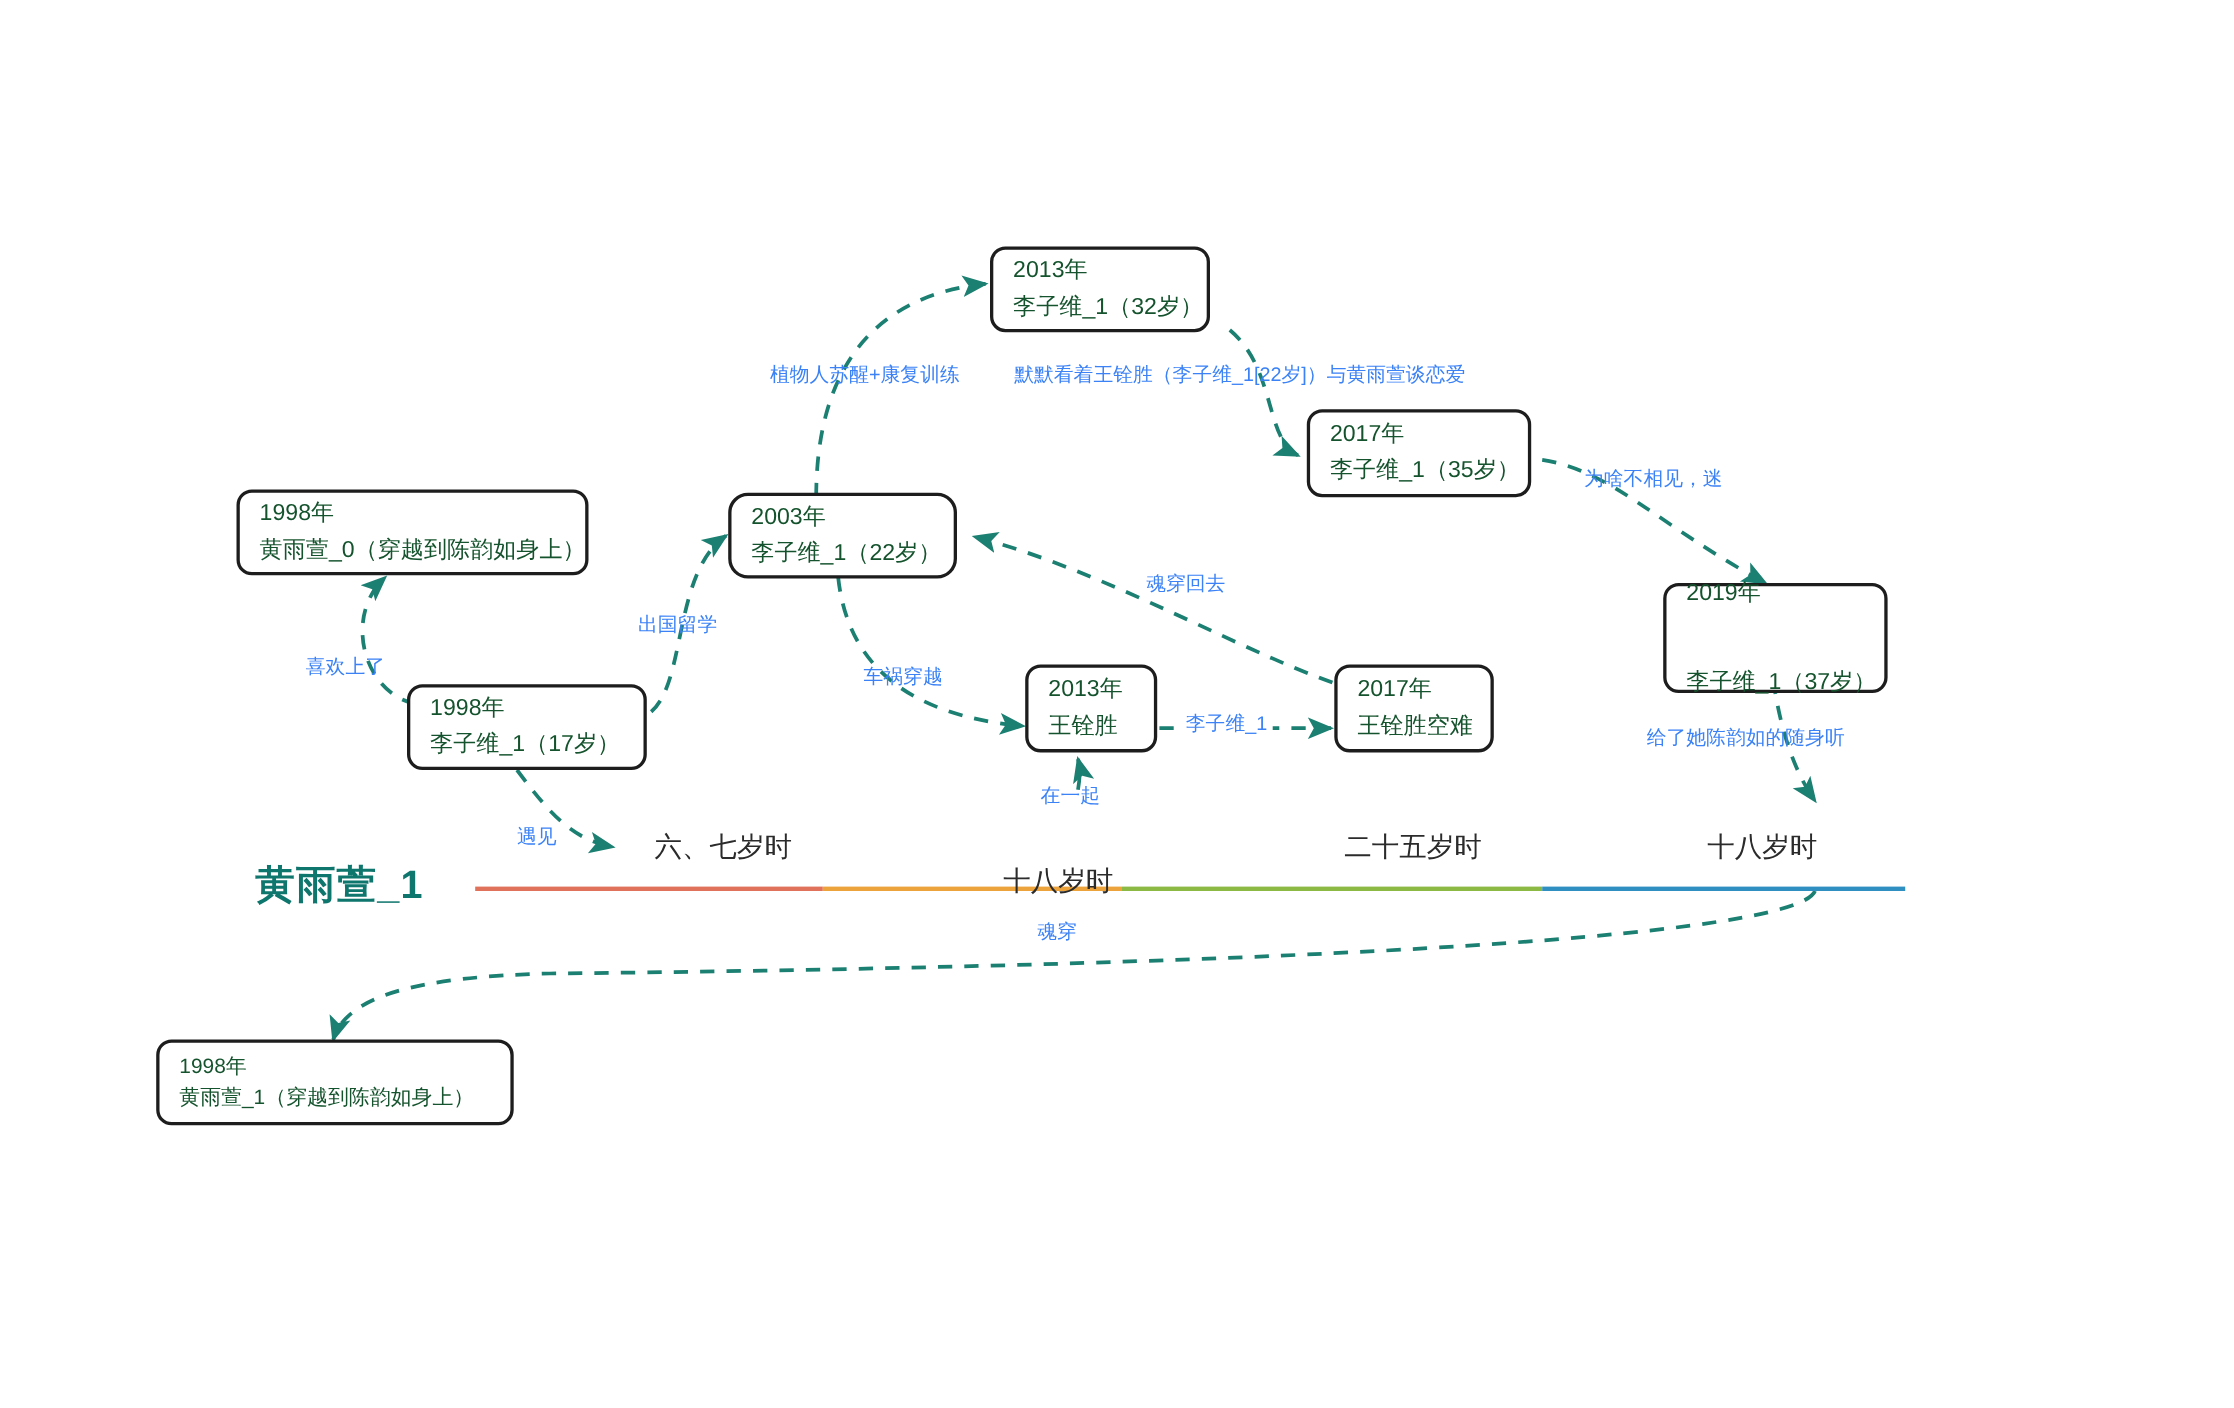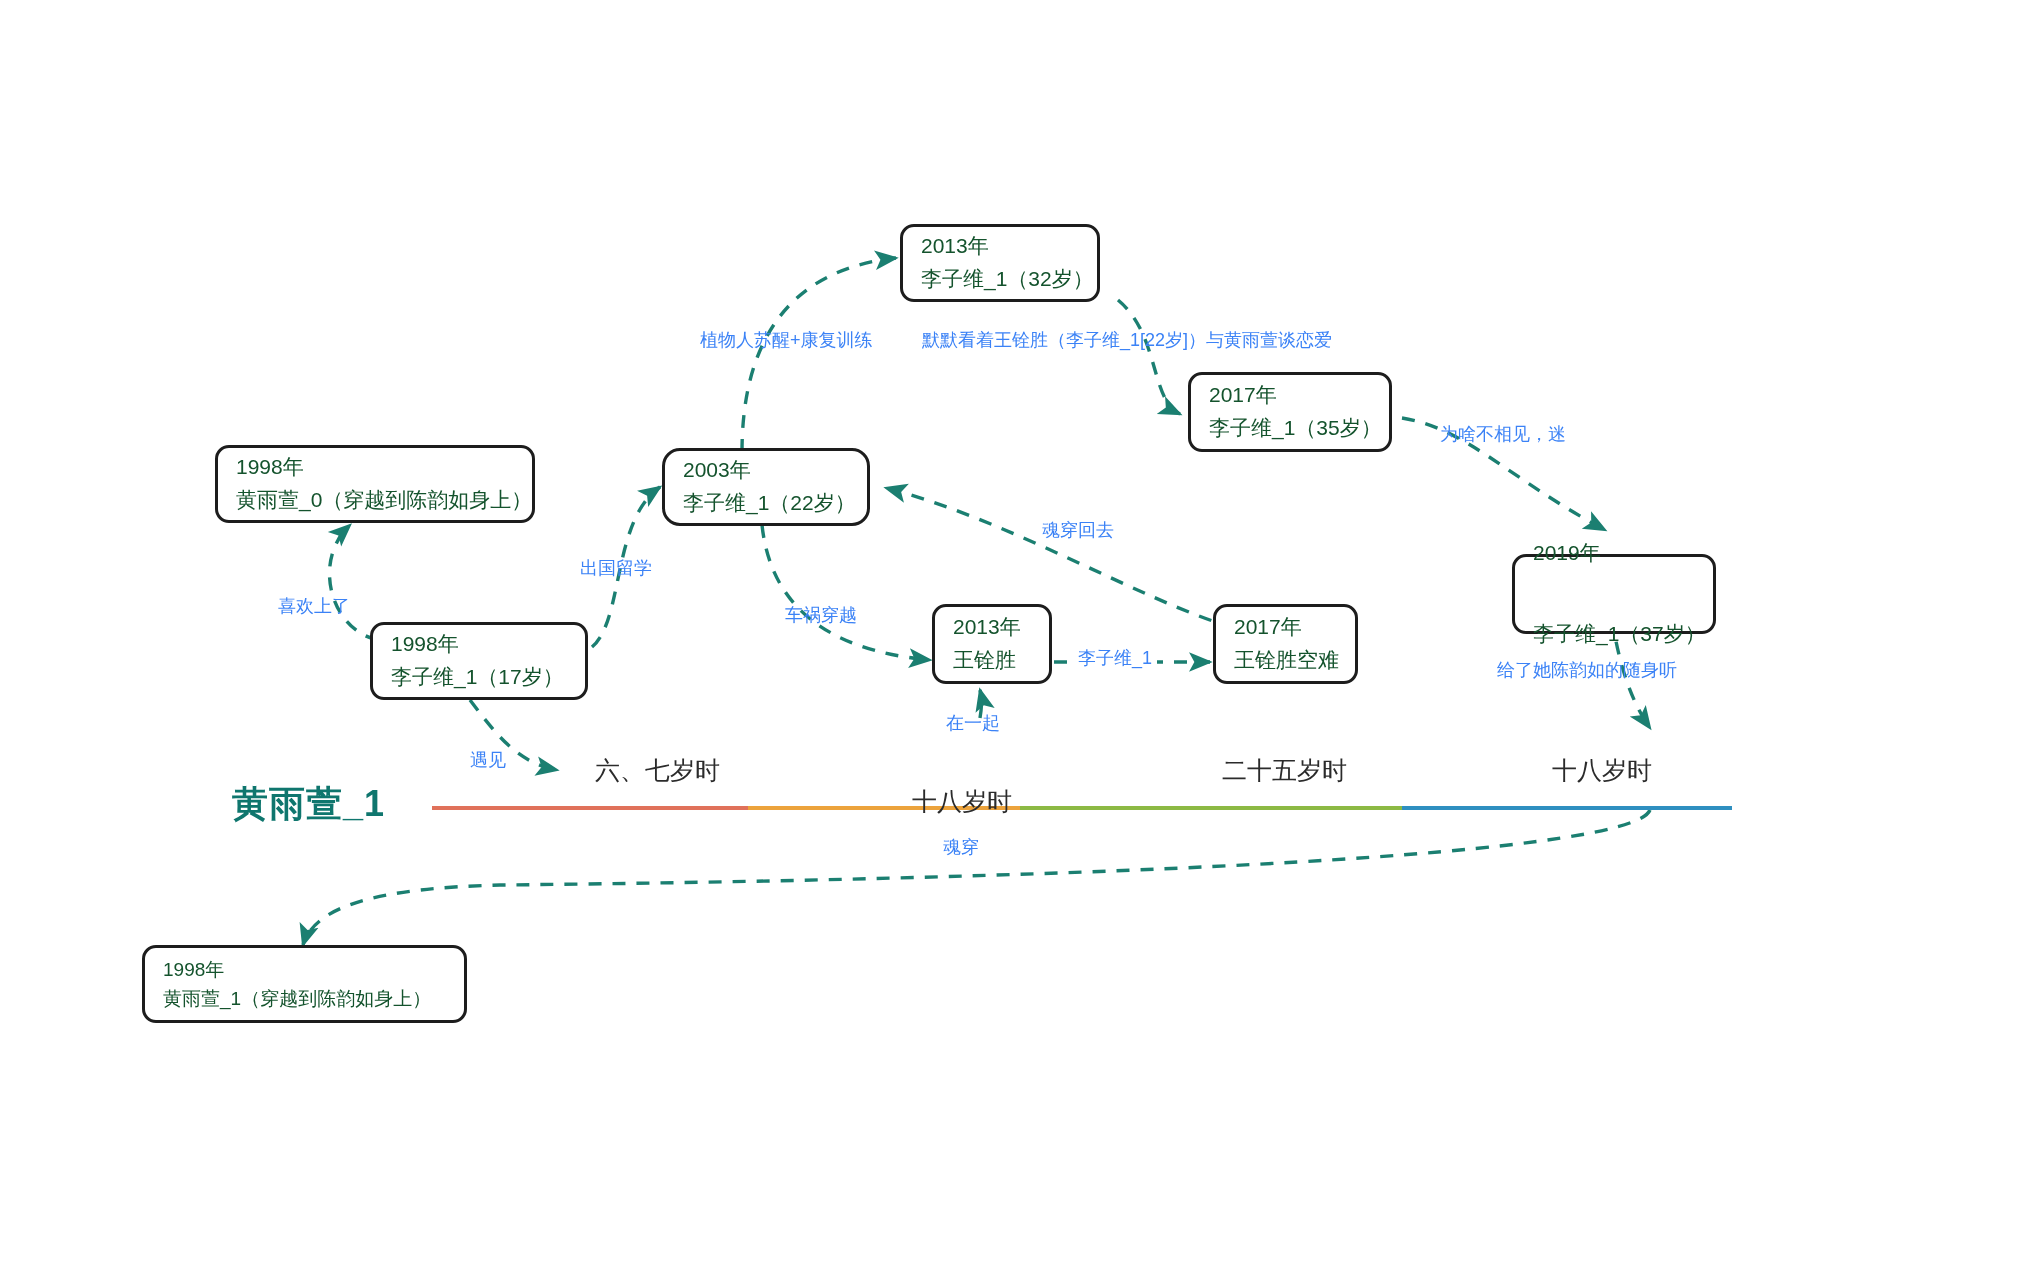--- a/index.html
+++ b/index.html
@@ -129,21 +129,21 @@
   <div class="node" style="left:900px; top:224px; width:200px; height:78px;">
     <span class="ln">2013年</span>
     <span class="ln">李子维_1（32岁）</span>
   </div>
 
   <div class="node" style="left:1188px; top:372px; width:204px; height:80px;">
     <span class="ln">2017年</span>
     <span class="ln">李子维_1（35岁）</span>
   </div>
 
-  <div class="node" style="left:1512px; top:554px; width:204px; height:80px;gap:48px;">
+  <div class="node" style="left:1512px; top:530px; width:204px; height:100px;gap:48px;">
     <span class="ln">2019年</span>
     <span class="ln">李子维_1（37岁）</span>
   </div>
 
   <div class="node" style="left:932px; top:604px; width:120px; height:80px;">
     <span class="ln">2013年</span>
     <span class="ln">王铨胜</span>
   </div>
 
   <div class="node" style="left:1213px; top:604px; width:145px; height:80px;">
@@ -159,21 +159,21 @@
   <div class="edge-label" style="left:278px; top:596px;">喜欢上了</div>
 
   <div class="edge-label" style="left:470px; top:750px;">遇见</div>
 
   <div class="edge-label" style="left:580px; top:558px;">出国留学</div>
 
   <div class="edge-label" style="left:700px; top:330px;">植物人苏醒+康复训练</div>
 
   <div class="edge-label" style="left:922px; top:330px;">默默看着王铨胜（李子维_1[22岁]）与黄雨萱谈恋爱</div>
 
-  <div class="edge-label" style="left:1440px; top:425px;font-family:Liberation Mono, monospace;">为啥不相见，迷</div>
+  <div class="edge-label" style="left:1440px; top:425px;">为啥不相见，迷</div>
 
   <div class="edge-label" style="left:1497px; top:660px;">给了她陈韵如的随身听</div>
 
   <div class="edge-label" style="left:785px; top:605px;">车祸穿越</div>
 
   <div class="edge-label" style="left:1042px; top:520px;">魂穿回去</div>
 
   <div class="edge-label" style="left:1073px; top:648px; background:#fff; padding:0 5px;">李子维_1</div>
 
   <div class="edge-label" style="left:946px; top:713px;">在一起</div>

